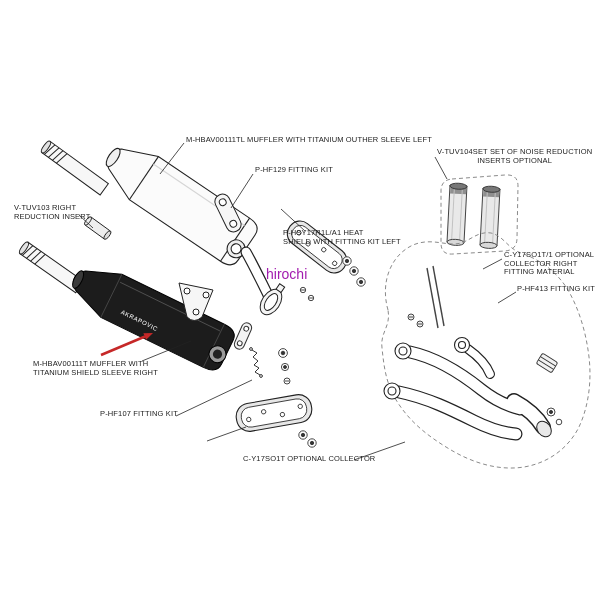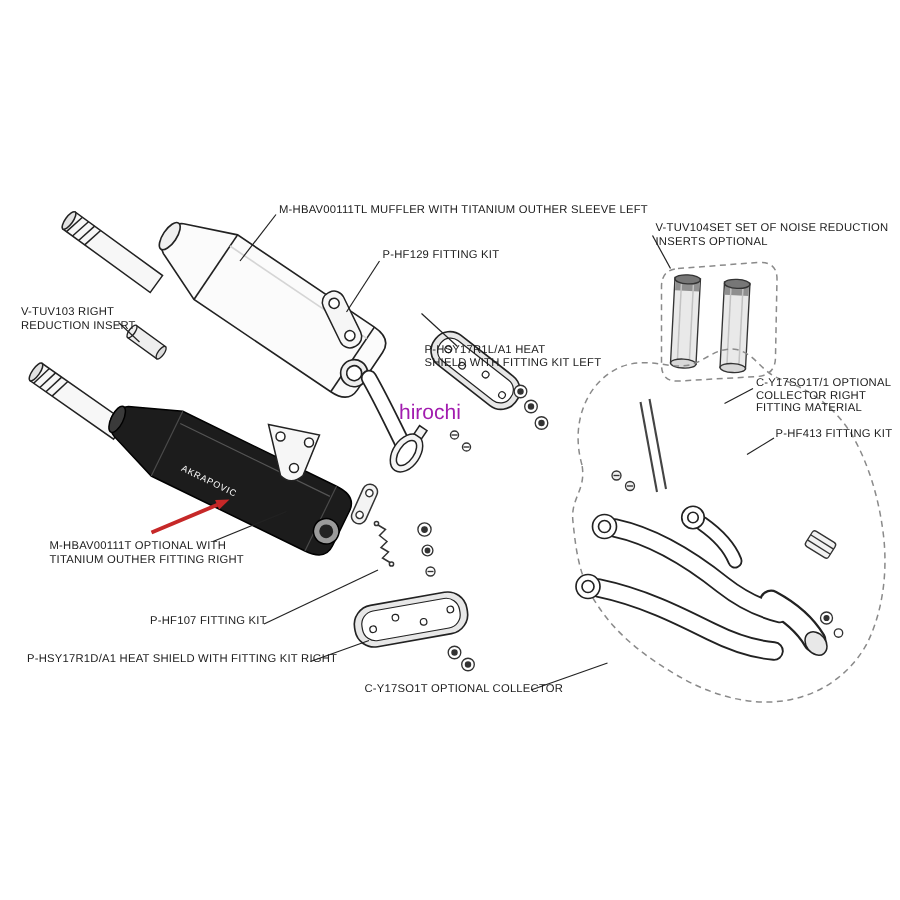--- a/index.html
+++ b/index.html
@@ -230,21 +230,21 @@
 </svg>
 
   <div class="lbl" style="left:186px;top:136px;">
     <span>M-HBAV00111TL MUFFLER WITH TITANIUM OUTHER SLEEVE LEFT</span>
   </div>
 
   <div class="lbl" style="left:255px;top:166px;">
     <span>P-HF129 FITTING KIT</span>
   </div>
 
-  <div class="lbl" style="left:437px;top:148px;">
+  <div class="lbl" style="left:437px;top:148px;text-align:center;">
     <span>V-TUV104SET SET OF NOISE REDUCTION</span>
     <span>INSERTS OPTIONAL</span>
   </div>
 
   <div class="lbl" style="left:283px;top:193px;margin-top:36px;">
     <span>P-HSY17R1L/A1 HEAT</span>
     <span>SHIELD WITH FITTING KIT LEFT</span>
   </div>
 
   <div class="lbl" style="left:14px;top:204px;">
@@ -256,31 +256,28 @@
     <span>C-Y17SO1T/1 OPTIONAL</span>
     <span>COLLECTOR RIGHT</span>
     <span>FITTING MATERIAL</span>
   </div>
 
   <div class="lbl" style="left:517px;top:285px;">
     <span>P-HF413 FITTING KIT</span>
   </div>
 
   <div class="lbl" style="left:33px;top:360px;">
-    <span>M-HBAV00111T OPTIONAL WITH</span>
-    <span>TITANIUM OUTHER FITTING RIGHT</span>
+    <span>M-HBAV00111T MUFFLER WITH</span>
+    <span>TITANIUM SHIELD SLEEVE RIGHT</span>
   </div>
 
   <div class="lbl" style="left:100px;top:410px;">
     <span>P-HF107 FITTING KIT</span>
   </div>
 
-  <div class="lbl" style="left:18px;top:435px;">
-    <span>P-HSY17R1D/A1 HEAT SHIELD WITH FITTING KIT RIGHT</span>
-  </div>
 
   <div class="lbl" style="left:243px;top:455px;">
     <span>C-Y17SO1T OPTIONAL COLLECTOR</span>
   </div>
 
   <div id="watermark">hirochi</div>
 
 </div>
 
 </body></html>

